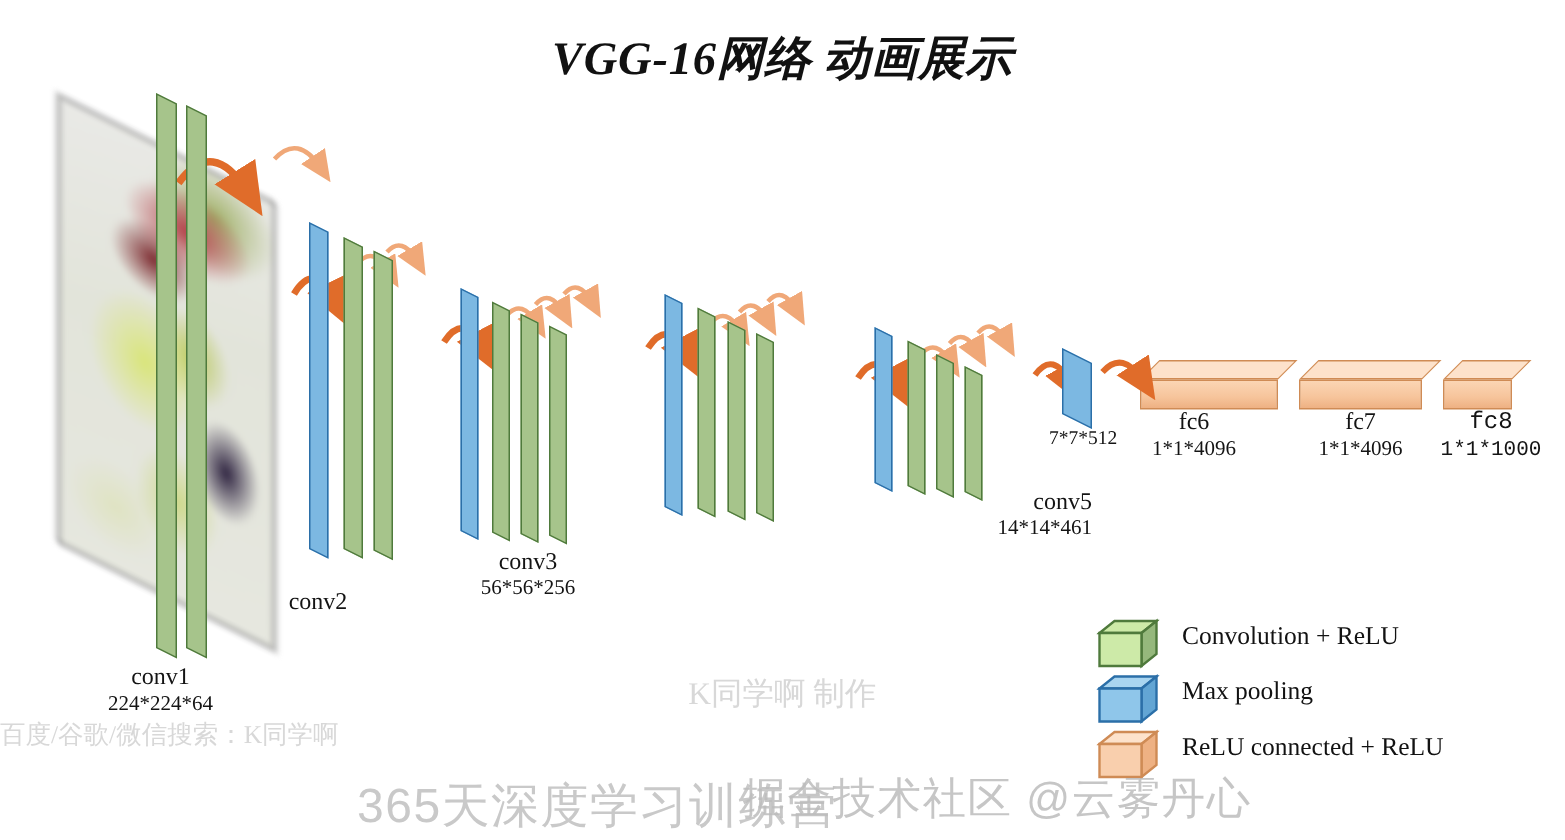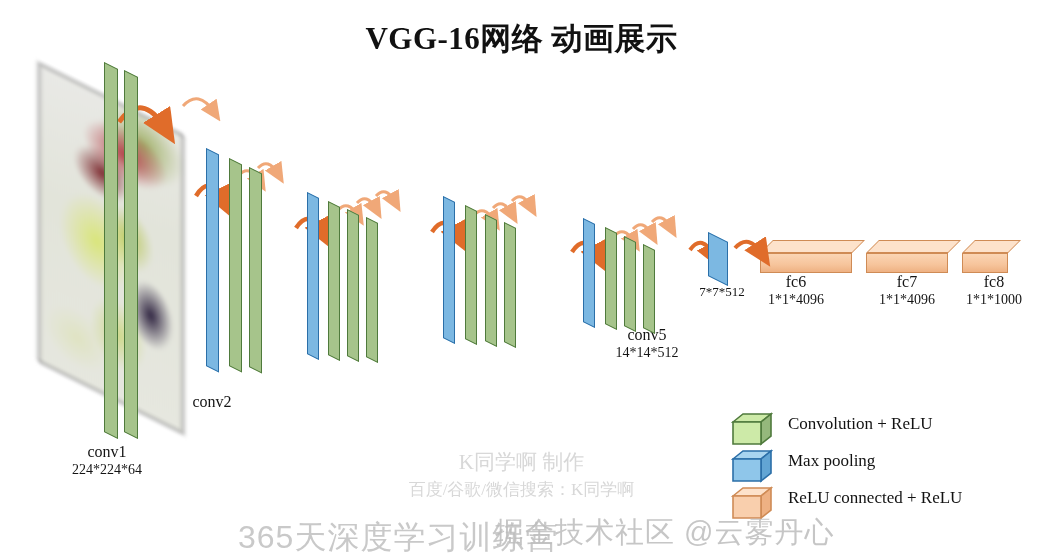--- a/index.html
+++ b/index.html
@@ -12,20 +12,21 @@
   }
   #stage{position:absolute;left:0;top:0;width:1043px;height:560px;overflow:hidden;}
 
   
   .title{
     position:absolute;left:0;top:18px;width:1043px;
     text-align:center;
     font-size:31px;font-weight:bold;color:#111;
     letter-spacing:.5px;
     font-family:"Liberation Serif","DejaVu Serif",serif;
+    font-style:italic;
   }
 
   
   .inputimg{
     position:absolute;
     width:146px;height:300px;
     left:38px;top:62px;
     transform:skewY(26.5deg);
     transform-origin:left top;
     border:2px solid #8a8a8a;
@@ -79,21 +80,21 @@
   
   .legend{position:absolute;left:731px;top:410px;}
   .legrow{position:relative;height:37px;}
   .legtxt{position:absolute;left:57px;top:4px;font-size:17px;color:#121212;
           font-family:"Liberation Serif","DejaVu Serif",serif;white-space:nowrap;}
   .cube{position:absolute;left:0;top:2px;width:42px;height:34px;}
 
   
   .wm1{position:absolute;left:0;top:448px;width:1043px;text-align:center;
        font-size:21px;color:#d8d8d8;font-family:"Liberation Serif","DejaVu Serif",serif;}
-  .wm2{position:absolute;left:0;top:478px;width:1043px;text-align:center;
+  .wm2{position:absolute;left:0;top:478px;width:1043px;
        font-size:17px;color:#d8d8d8;font-family:"Liberation Serif","DejaVu Serif",serif;}
   .wm3{position:absolute;left:238px;top:516px;width:560px;text-align:left;
        font-size:32px;color:#c9c9c9;font-family:"Liberation Sans","DejaVu Sans",sans-serif;
        letter-spacing:1px;white-space:nowrap;}
   .wm4{position:absolute;left:495px;top:513px;width:560px;text-align:left;
        font-size:29px;color:#bdbdbd;font-family:"Liberation Sans","DejaVu Sans",sans-serif;
        letter-spacing:1px;white-space:nowrap;opacity:.85;}
 </style>
 </head>
 <body>
@@ -206,38 +207,42 @@
       <path d="M735,248 Q748.5,233 762,254" fill="none" stroke="#e06c2a" stroke-width="4" marker-end="url(#ah)"></path>
     </svg>
 
   <div class="lbl" style="left:42px;top:442px;width:130px;">
     <span class="n">conv1</span>
     <span class="d">224*224*64</span>
   </div>
   <div class="lbl" style="left:122px;top:392px;width:180px;">
     <span class="n">conv2</span>
   </div>
-  <div class="lbl" style="left:566px;top:325px;width:162px;">
+  <div class="lbl" style="left:268px;top:365px;width:168px;">
+    <span class="n">conv3</span>
+    <span class="d">56*56*256</span>
+  </div>
+  <div class="lbl" style="left:566px;top:325px;width:162px;text-align:right;">
     <span class="n">conv5</span>
-    <span class="d">14*14*512</span>
+    <span class="d">14*14*461</span>
   </div>
 
   <div class="lbl small" style="left:677px;top:283px;width:90px;">
     <span class="d">7*7*512</span>
   </div>
 
   <div class="lbl" style="left:737px;top:272px;width:118px;">
     <span class="n">fc6</span>
     <span class="d">1*1*4096</span>
   </div>
   <div class="lbl" style="left:848px;top:272px;width:118px;">
     <span class="n">fc7</span>
     <span class="d">1*1*4096</span>
   </div>
-  <div class="lbl" style="left:945px;top:272px;width:98px;">
+  <div class="lbl" style="left:945px;top:272px;width:98px;font-family:Liberation Mono, monospace;">
     <span class="n">fc8</span>
     <span class="d">1*1*1000</span>
   </div>
 
   <div class="legend">
     <div class="legrow">
       <svg class="cube" viewBox="0 0 42 34">
         <polygon points="2,10 12,2 40,2 30,10" fill="#cdeaa8" stroke="#4f7a3c" stroke-width="1.6"></polygon>
         <polygon points="30,10 40,2 40,24 30,32" fill="#95b87c" stroke="#4f7a3c" stroke-width="1.6"></polygon>
         <polygon points="2,10 30,10 30,32 2,32" fill="#cdeaa8" stroke="#4f7a3c" stroke-width="1.6"></polygon>

